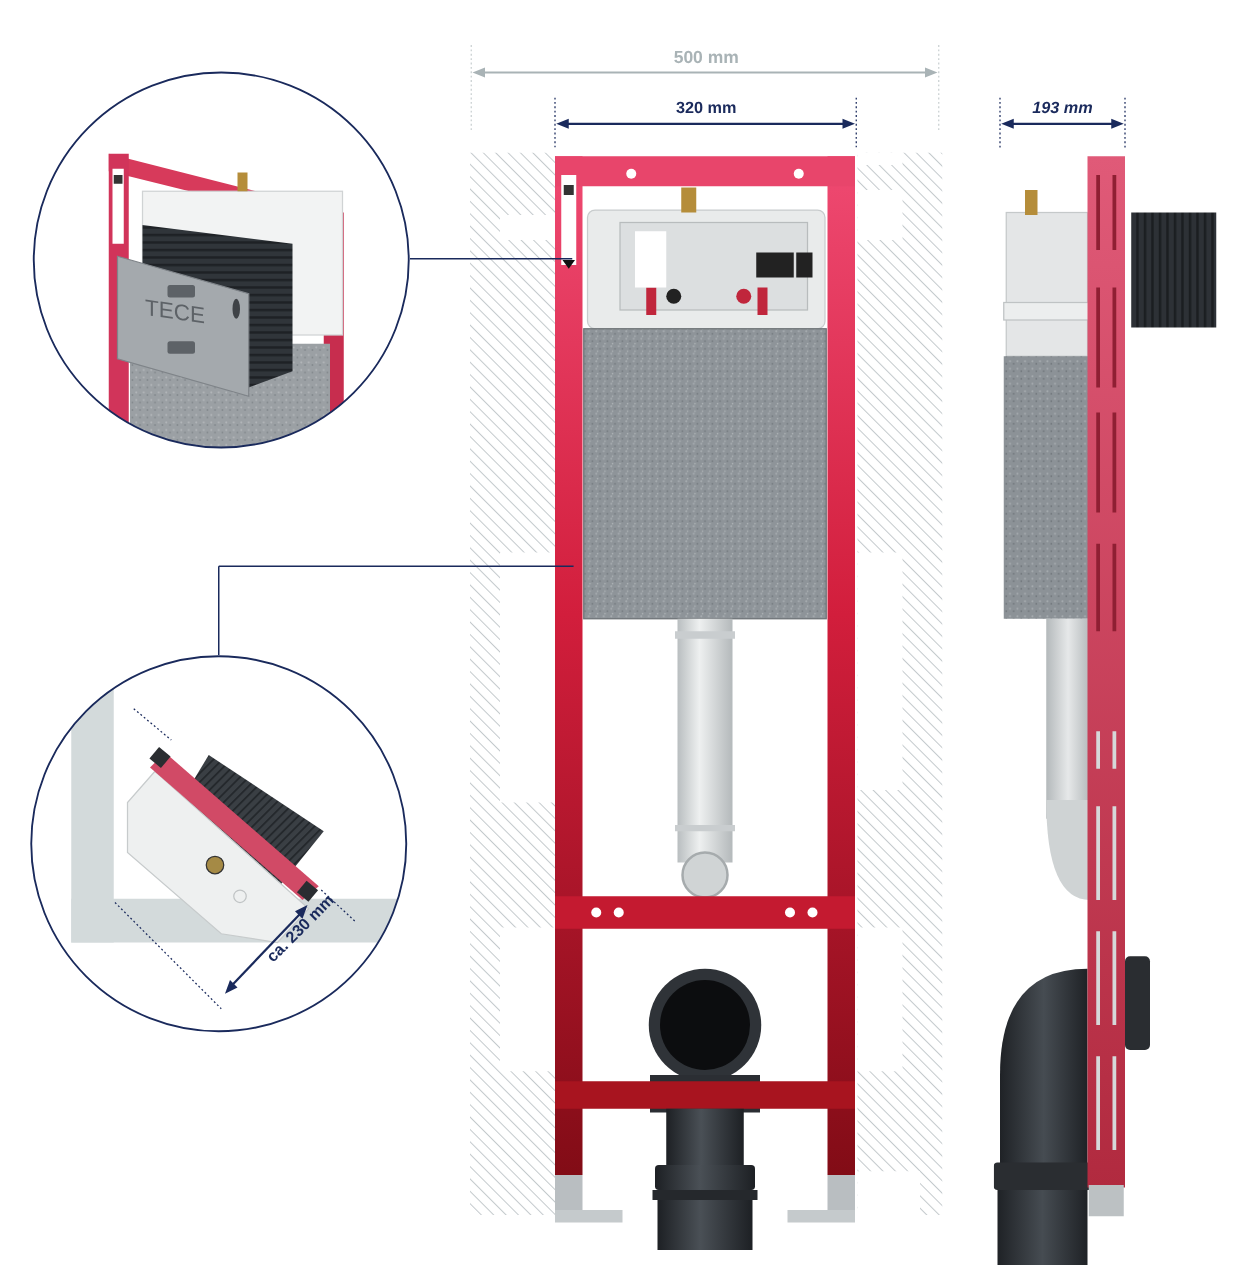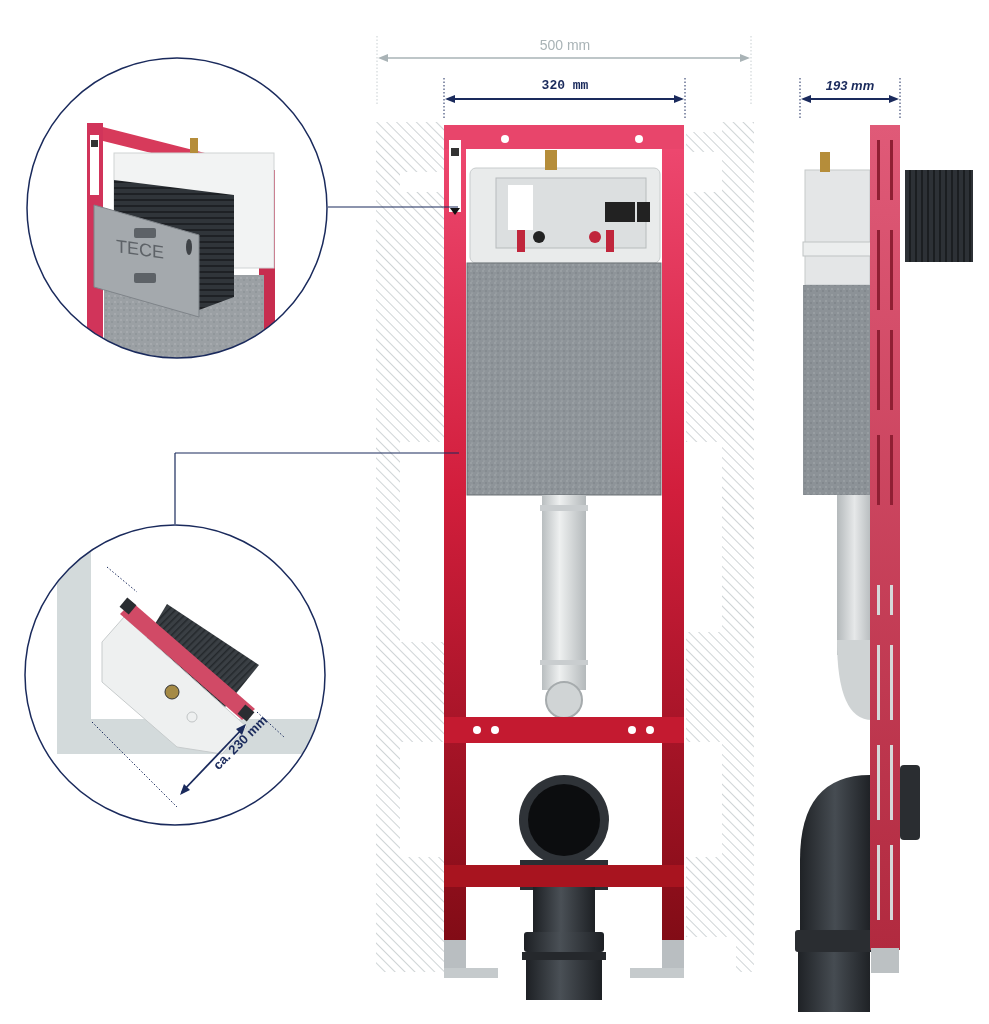--- a/index.html
+++ b/index.html
@@ -1,21 +1,21 @@
 <!DOCTYPE html>
 <html><head>
 <meta charset="utf-8">
 <style>
   html, body { margin: 0; padding: 0; background: #ffffff; }
   body { width: 989px; height: 1024px; position: relative; overflow: hidden;
          font-family: "Liberation Sans", "DejaVu Sans", sans-serif; }
   .abs { position: absolute; }
   svg { display: block; }
   .dim-label { position: absolute; font-size: 13px; font-weight: 700; text-align: center; }
-  .dim-grey { color: #a9b3b6; font-weight: 400; font-size: 14px; }
+  .dim-grey { color: #a9b3b6; font-weight: 700; font-size: 14px; }
   .dim-navy { color: #1a2a5c; }
 </style>
 </head>
 <body>
 
 <div class="abs" style="left:376px;top:36px;width:376px;height:70px;">
   <svg width="376" height="70">
     <line x1="1" y1="0" x2="1" y2="70" stroke="#c8cfd1" stroke-width="1" stroke-dasharray="1.5,2"></line>
     <line x1="375" y1="0" x2="375" y2="70" stroke="#c8cfd1" stroke-width="1" stroke-dasharray="1.5,2"></line>
     <line x1="8" y1="22" x2="368" y2="22" stroke="#a9b3b6" stroke-width="1.5"></line>
@@ -27,21 +27,21 @@
 
 <div class="abs" style="left:443px;top:78px;width:243px;height:40px;">
   <svg width="243" height="40">
     <line x1="1" y1="0" x2="1" y2="40" stroke="#1a2a5c" stroke-width="1" stroke-dasharray="1.5,2"></line>
     <line x1="242" y1="0" x2="242" y2="40" stroke="#1a2a5c" stroke-width="1" stroke-dasharray="1.5,2"></line>
     <line x1="8" y1="21" x2="235" y2="21" stroke="#1a2a5c" stroke-width="1.8"></line>
     <polygon points="2,21 12,17 12,25" fill="#1a2a5c"></polygon>
     <polygon points="241,21 231,17 231,25" fill="#1a2a5c"></polygon>
   </svg>
 </div>
-<div class="dim-label dim-navy" style="left:510px;top:78px;width:110px;font-family:Liberation Mono, monospace;">320 mm</div>
+<div class="dim-label dim-navy" style="left:510px;top:78px;width:110px;">320 mm</div>
 
 <div class="abs" style="left:799px;top:78px;width:102px;height:42px;">
   <svg width="102" height="42">
     <line x1="1" y1="0" x2="1" y2="42" stroke="#1a2a5c" stroke-width="1" stroke-dasharray="1.5,2"></line>
     <line x1="101" y1="0" x2="101" y2="42" stroke="#1a2a5c" stroke-width="1" stroke-dasharray="1.5,2"></line>
     <line x1="8" y1="21" x2="94" y2="21" stroke="#1a2a5c" stroke-width="1.8"></line>
     <polygon points="2,21 12,17 12,25" fill="#1a2a5c"></polygon>
     <polygon points="100,21 90,17 90,25" fill="#1a2a5c"></polygon>
   </svg>
 </div>

